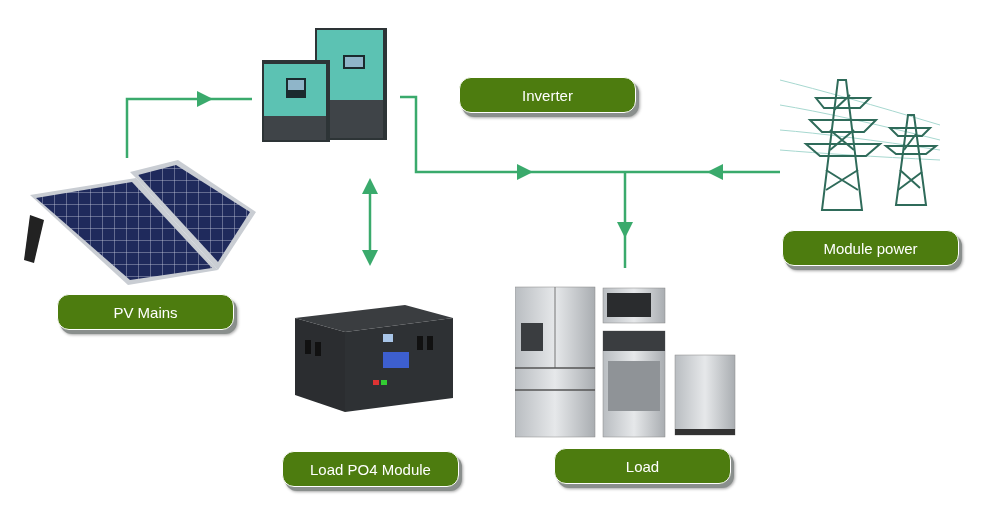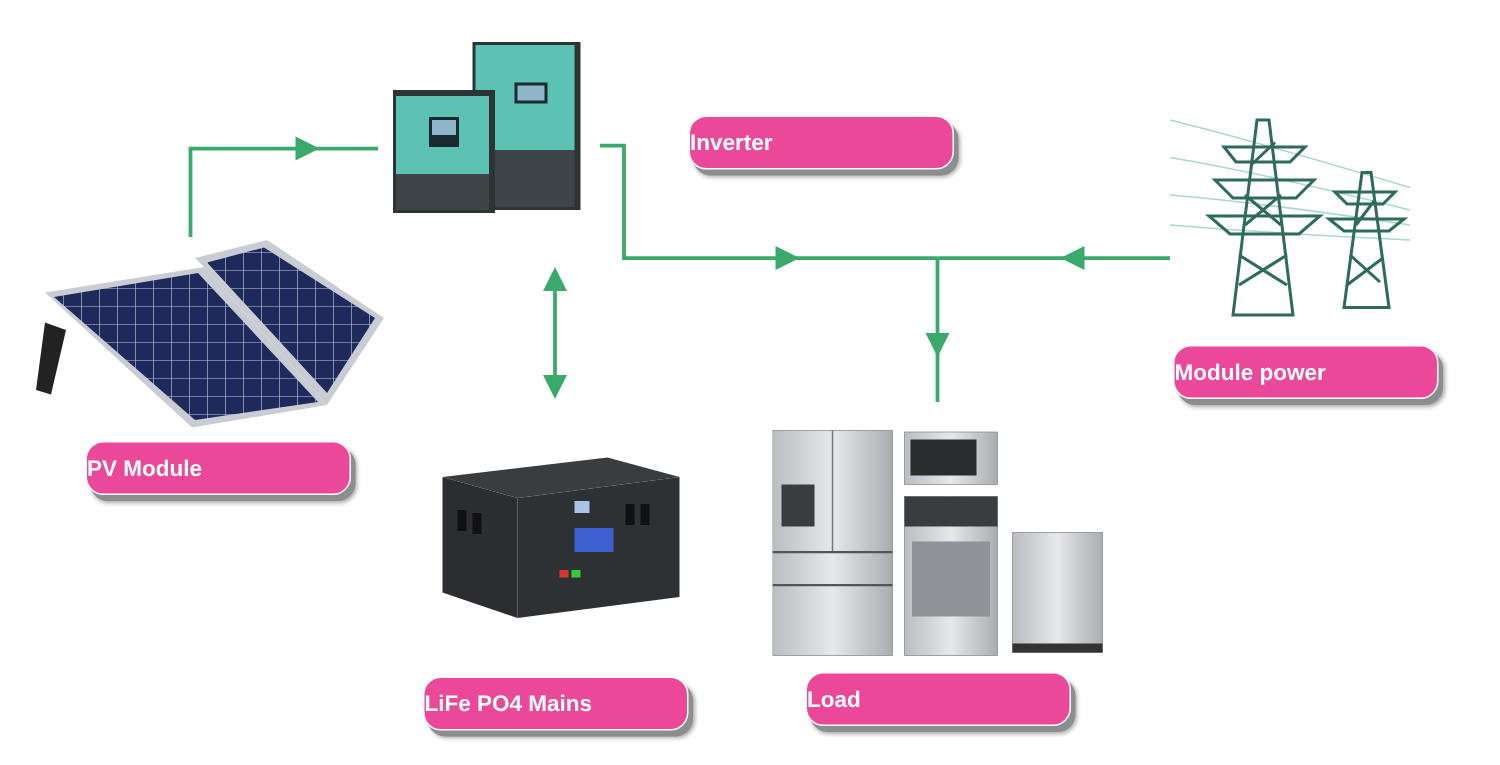--- a/index.html
+++ b/index.html
@@ -1,20 +1,20 @@
 <!DOCTYPE html>
 <html><head>
 <meta charset="utf-8">
 <style>
   html, body { margin: 0; padding: 0; background: #ffffff; }
   body { width: 1000px; height: 510px; position: relative; overflow: hidden; font-family: "Liberation Sans", sans-serif; }
   .label {
     position: absolute; height: 34px; border-radius: 12px;
-    background: #ec4899; color: #ffffff; font-weight: bold; font-size: 15px;
-    display: flex; align-items: center; justify-content: flex-start;
+    background: #4d7c0f; color: #ffffff; font-weight: normal; font-size: 15px;
+    display: flex; align-items: center; justify-content: center;
     box-shadow: 3px 4px 0 #8a8f8d, 4px 5px 3px rgba(0,0,0,0.35);
     border: 1px solid #ffffff;
   }
   svg.flow { position: absolute; left: 0; top: 0; }
   .illus { position: absolute; }
 </style>
 </head>
 <body>
 
 <svg class="flow" width="1000" height="510">
@@ -125,23 +125,23 @@
   <rect x="93" y="78" width="52" height="50" fill="#8f9397"></rect>
 
   <rect x="160" y="72" width="60" height="80" fill="url(#steel)" stroke="#888" stroke-width="0.5"></rect>
   <rect x="160" y="146" width="60" height="6" fill="#333"></rect>
 </svg>
 
 <div class="label" style="left:459px;top:77px;width:175px;">
   <span>Inverter</span>
 </div>
 <div class="label" style="left:57px;top:294px;width:175px;">
-  <span>PV Module</span>
+  <span>PV Mains</span>
 </div>
 <div class="label" style="left:782px;top:230px;width:175px;">
   <span>Module power</span>
 </div>
 <div class="label" style="left:282px;top:451px;width:175px;">
-  <span>LiFe PO4 Mains</span>
+  <span>Load PO4 Module</span>
 </div>
-<div class="label" style="left:537px;top:448px;width:175px;">
+<div class="label" style="left:554px;top:448px;width:175px;">
   <span>Load</span>
 </div>
 
 </body></html>

